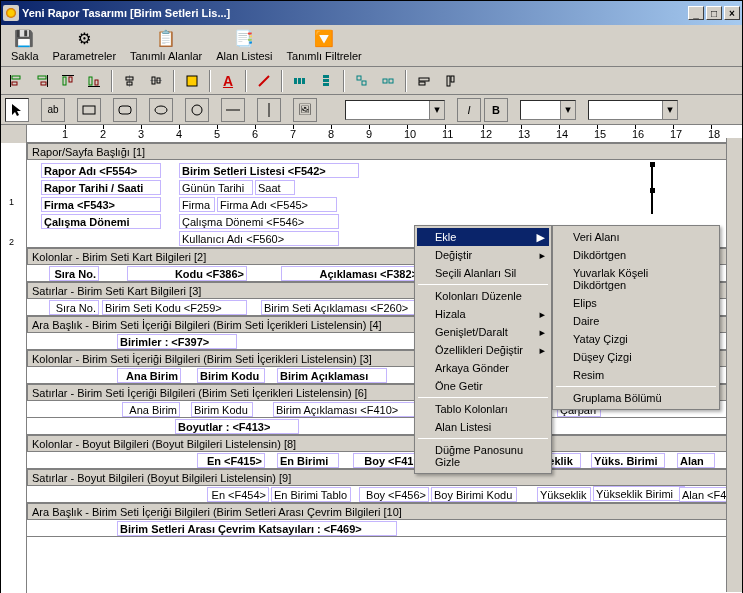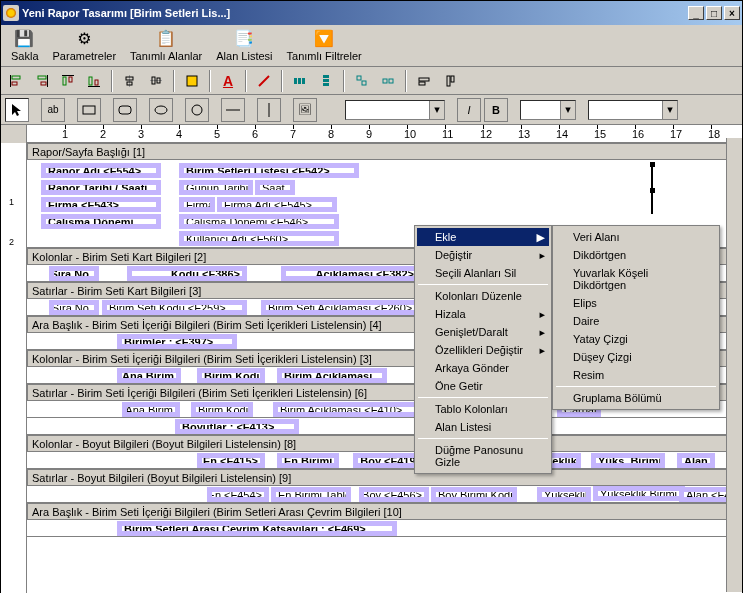--- a/index.html
+++ b/index.html
@@ -28,21 +28,21 @@
 .ruler { flex: 1; background: #fff; position: relative; font-size: 9px; overflow: hidden; }
 .ruler-tick { position: absolute; top: 0; height: 18px; }
 .ruler-tick::before { content: ''; position: absolute; left: 0; top: 0; width: 1px; height: 4px; background: #000; }
 .ruler-num { position: absolute; top: 3px; left: -3px; }
 .design-area { display: flex; height: calc(100% - 137px); }
 .vruler { width: 26px; background: #fff; border-right: 1px solid #808080; position: relative; }
 .vruler-num { position: absolute; left: 8px; font-size: 9px; }
 .canvas { flex: 1; background: #fff; position: relative; overflow: auto; }
 .section-header { height: 17px; background: #d4d0c8; border: 1px solid #808080; display: flex; align-items: center; padding-left: 4px; font-size: 11px; position: relative; }
 .sec-body { background: #fff; border-bottom: 1px solid #808080; position: relative; }
-.field { position: absolute; border: 5px solid #c4b5fd; background: #fff; padding: 0 2px; font-size: 11px; height: 15px; display: flex; align-items: center; overflow: hidden; white-space: nowrap; }
+.field { position: absolute; border: 1px solid #c4b5fd; background: #fff; padding: 0 2px; font-size: 11px; height: 15px; display: flex; align-items: center; overflow: hidden; white-space: nowrap; }
 .field.bold { font-weight: bold; }
 .context-menu { position: absolute; background: #d4d0c8; border: 1px solid #808080; box-shadow: 2px 2px 3px rgba(0,0,0,.3); z-index: 100; padding: 2px; }
 .menu-item { padding: 3px 20px 3px 18px; display: flex; align-items: center; position: relative; }
 .menu-item.highlight { background: #0a246a; color: #fff; }
 .menu-item .sub-arrow { position: absolute; right: 4px; }
 .menu-sep { height: 1px; background: #808080; margin: 2px 1px; border-bottom: 1px solid #fff; }
 .scrollbar-v { position: absolute; right: 0; top: 137px; bottom: 0; width: 16px; background: #d4d0c8; border-left: 1px solid #808080; }
 </style>
 </head>
 <body>

